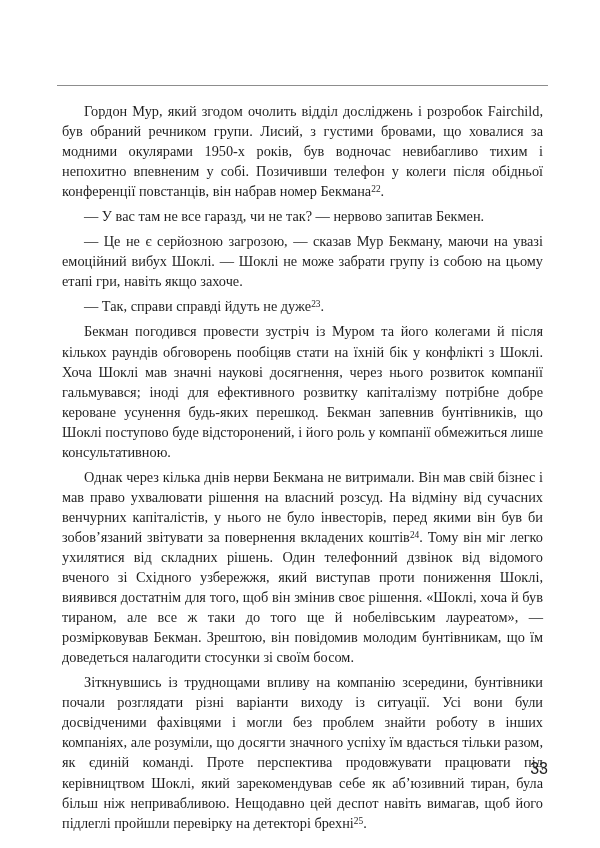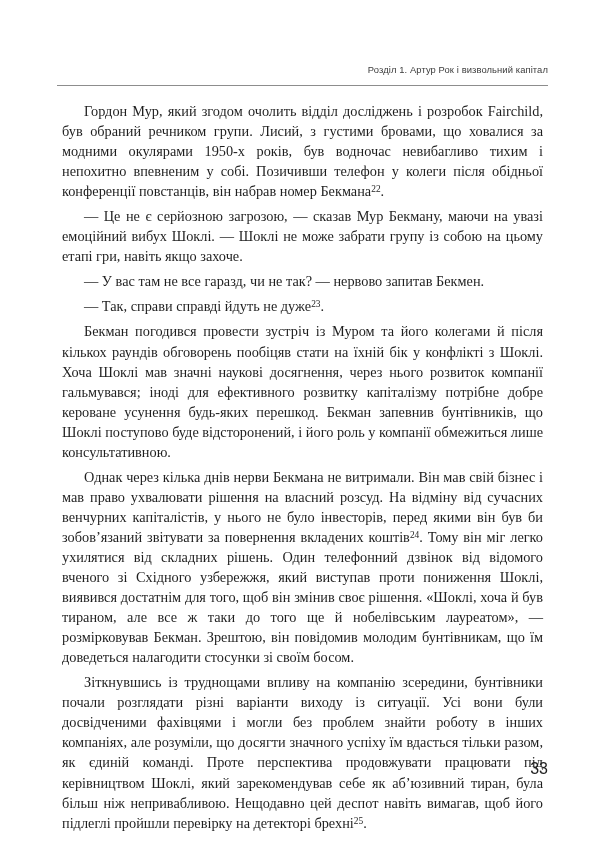--- a/index.html
+++ b/index.html
@@ -69,33 +69,32 @@
     font-size: 16px;
     font-weight: normal;
     color: #1f1f1f;
   }
 </style>
 </head>
 <body>
 
 <div class="page">
 
-  <div class="running-head">Розділ 1.  Артур Рок і визвольний капітал</div>
 
   <div class="head-rule"></div>
 
   <div class="body-block">
     <p class="para">
       <span>Гордон Мур, який згодом очолить відділ досліджень і розробок Fairchild, був обраний речником групи. Лисий, з густими бровами, що ховалися за модними окулярами 1950-х років, був водночас невибагливо тихим і непохитно впевненим у собі. Позичивши телефон у колеги після обідньої конференції повстанців, він набрав номер Бекмана</span><sup class="fn">22</sup><span>.</span>
     </p>
     <p class="para">
-      <span>— Це не є серйозною загрозою, — сказав Мур Бекману, маючи на увазі емоційний вибух Шоклі. — Шоклі не може забрати групу із собою на цьому етапі гри, навіть якщо захоче.</span><sup class="fn"></sup><span></span>
+      <span>— У вас там не все гаразд, чи не так? — нервово запитав Бекмен.</span><sup class="fn"></sup><span></span>
     </p>
     <p class="para">
-      <span>— У вас там не все гаразд, чи не так? — нервово запитав Бекмен.</span><sup class="fn"></sup><span></span>
+      <span>— Це не є серйозною загрозою, — сказав Мур Бекману, маючи на увазі емоційний вибух Шоклі. — Шоклі не може забрати групу із собою на цьому етапі гри, навіть якщо захоче.</span><sup class="fn"></sup><span></span>
     </p>
     <p class="para">
       <span>— Так, справи справді йдуть не дуже</span><sup class="fn">23</sup><span>.</span>
     </p>
     <p class="para">
       <span>Бекман погодився провести зустріч із Муром та його колегами й після кількох раундів обговорень пообіцяв стати на їхній бік у конфлікті з Шоклі. Хоча Шоклі мав значні наукові досягнення, через нього розвиток компанії гальмувався; іноді для ефективного розвитку капіталізму потрібне добре кероване усунення будь-яких перешкод. Бекман запевнив бунтівників, що Шоклі поступово буде відсторонений, і його роль у компанії обмежиться лише консультативною.</span><sup class="fn"></sup><span></span>
     </p>
     <p class="para">
       <span>Однак через кілька днів нерви Бекмана не витримали. Він мав свій бізнес і мав право ухвалювати рішення на власний розсуд. На відміну від сучасних венчурних капіталістів, у нього не було інвесторів, перед якими він був би зобов’язаний звітувати за повернення вкладених коштів</span><sup class="fn">24</sup><span>. Тому він міг легко ухилятися від складних рішень. Один телефонний дзвінок від відомого вченого зі Східного узбережжя, який виступав проти пониження Шоклі, виявився достатнім для того, щоб він змінив своє рішення. «Шоклі, хоча й був тираном, але все ж таки до того ще й нобелівським лауреатом», — розмірковував Бекман. Зрештою, він повідомив молодим бунтівникам, що їм доведеться налагодити стосунки зі своїм босом.</span>
     </p>

